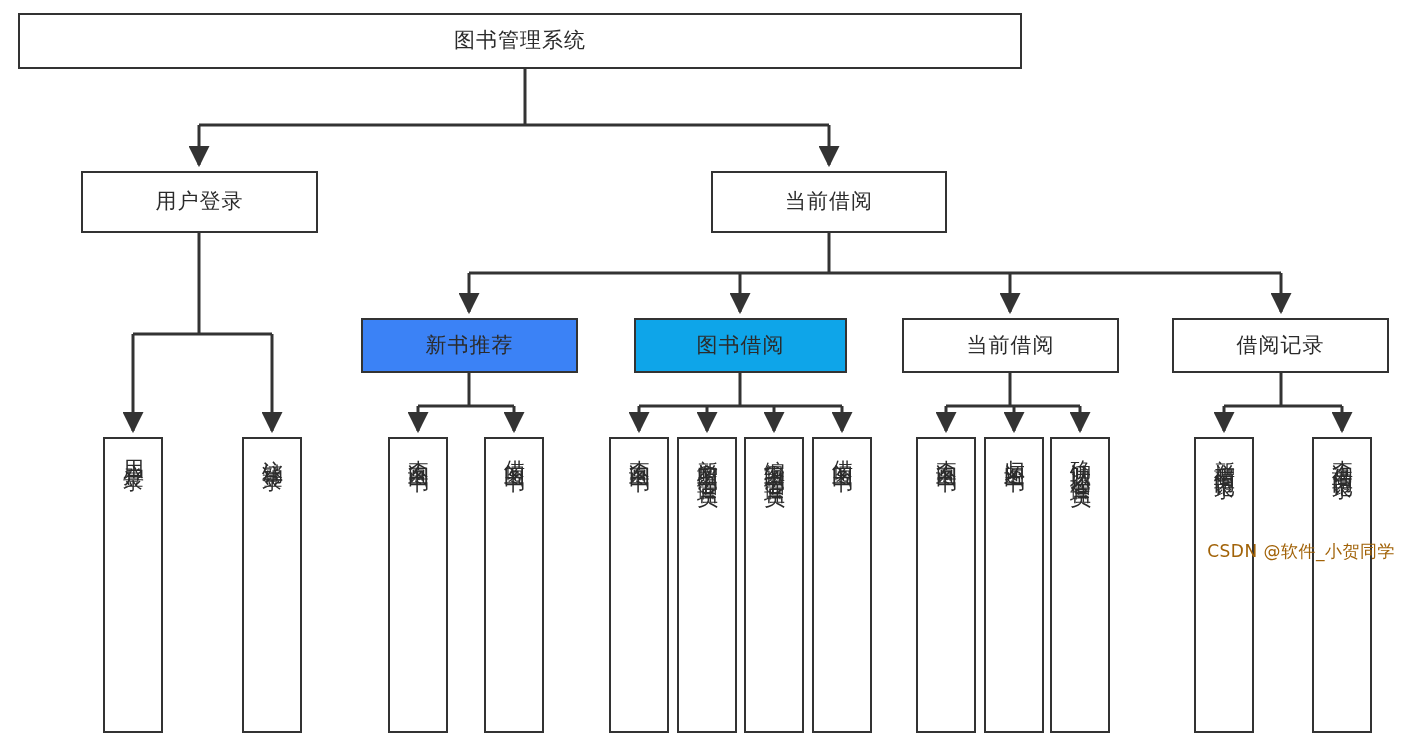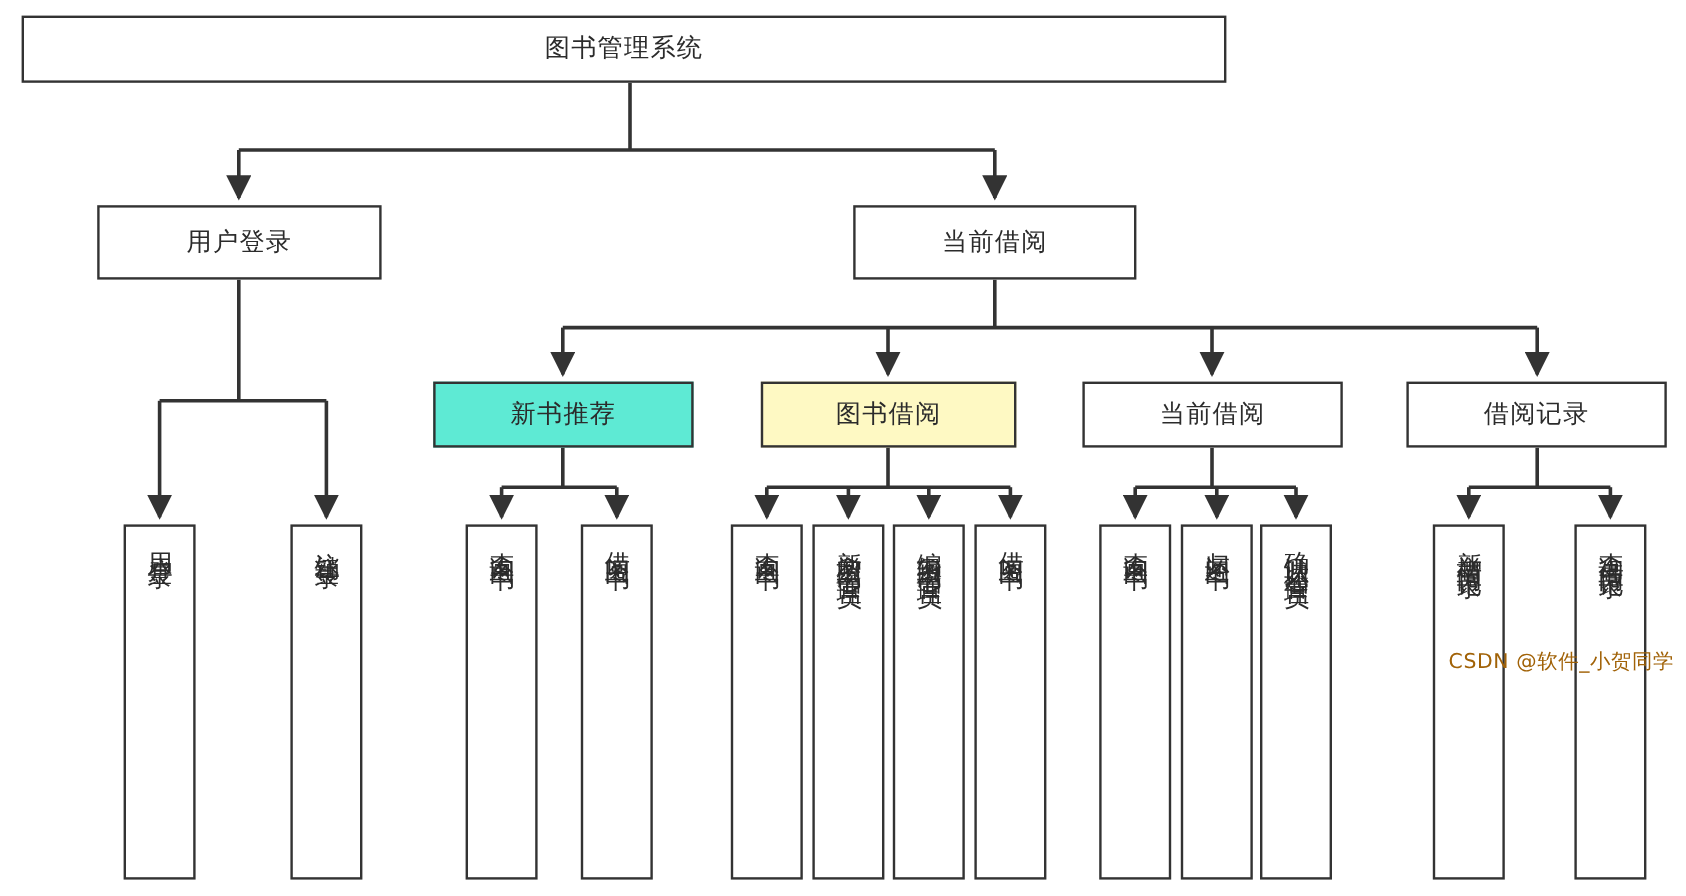--- a/index.html
+++ b/index.html
@@ -134,24 +134,24 @@
     <span class="label">图书管理系统</span>
   </div>
 
   <div class="node horizontal" style="left: 81px; top: 171px; width: 237px; height: 62px; border-color: rgb(51, 51, 51); background: rgb(255, 255, 255); color: rgb(43, 43, 43);">
     <span class="label">用户登录</span>
   </div>
   <div class="node horizontal" style="left: 711px; top: 171px; width: 236px; height: 62px; border-color: rgb(51, 51, 51); background: rgb(255, 255, 255); color: rgb(43, 43, 43);">
     <span class="label">当前借阅</span>
   </div>
 
-  <div class="node horizontal" style="left: 361px; top: 318px; width: 217px; height: 55px; border-color: rgb(51, 51, 51); background: #5eead4; color: rgb(43, 43, 43);">
+  <div class="node horizontal" style="left: 361px; top: 318px; width: 217px; height: 55px; border-color: rgb(51, 51, 51); background: #3b82f6; color: rgb(43, 43, 43);">
     <span class="label">新书推荐</span>
   </div>
-  <div class="node horizontal" style="left: 634px; top: 318px; width: 213px; height: 55px; border-color: rgb(51, 51, 51); background: #fef9c3; color: rgb(43, 43, 43);">
+  <div class="node horizontal" style="left: 634px; top: 318px; width: 213px; height: 55px; border-color: rgb(51, 51, 51); background: #0ea5e9; color: rgb(43, 43, 43);">
     <span class="label">图书借阅</span>
   </div>
   <div class="node horizontal" style="left: 902px; top: 318px; width: 217px; height: 55px; border-color: rgb(51, 51, 51); background: rgb(255, 255, 255); color: rgb(43, 43, 43); text-align: center;">
     <span class="label">当前借阅</span>
   </div>
   <div class="node horizontal" style="left: 1172px; top: 318px; width: 217px; height: 55px; border-color: rgb(51, 51, 51); background: rgb(255, 255, 255); color: rgb(43, 43, 43);">
     <span class="label">借阅记录</span>
   </div>
 
   <div class="node vertical" style="left: 103px; top: 437px; width: 60px; height: 296px; border-color: rgb(51, 51, 51); background: rgb(255, 255, 255); color: rgb(43, 43, 43);">

